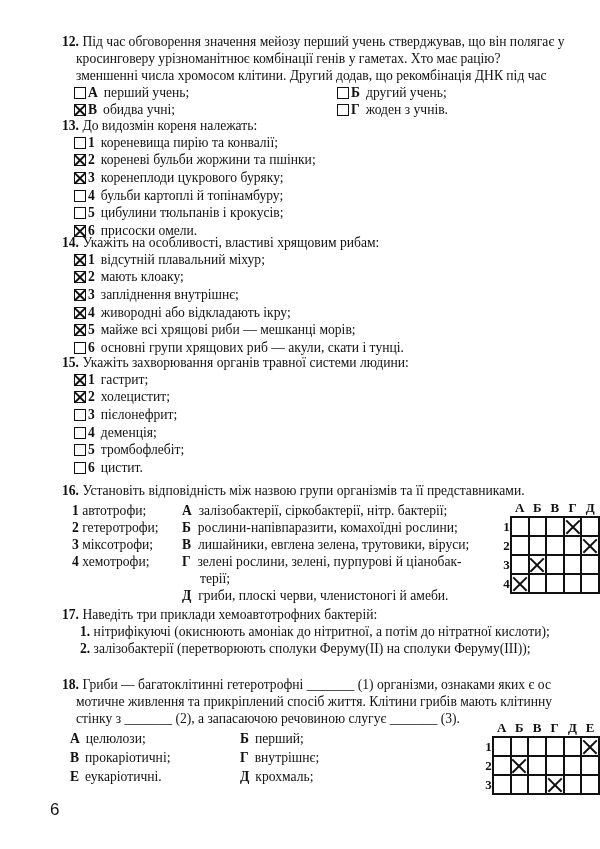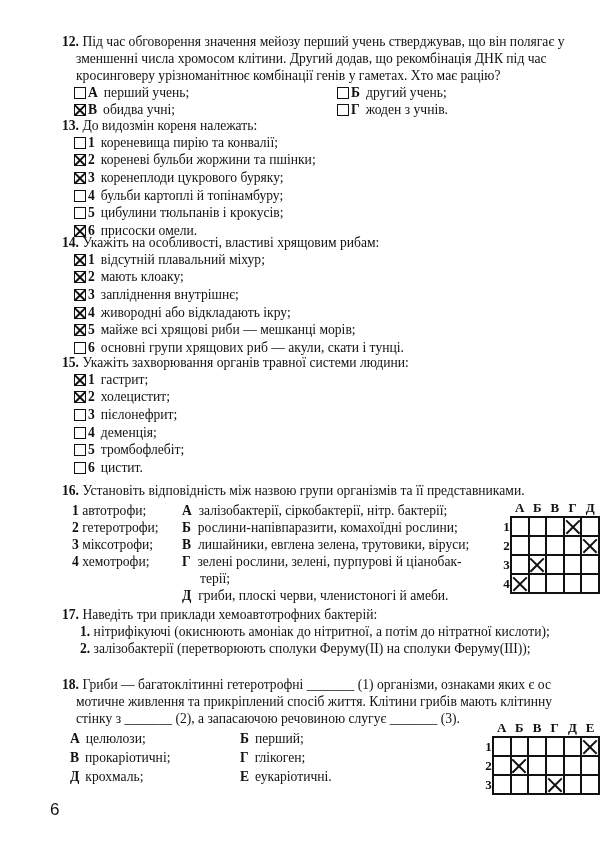--- a/index.html
+++ b/index.html
@@ -33,22 +33,22 @@
   .i { }
   .pageno { position:absolute; left:50px; top:800px; font-family:"Liberation Sans",sans-serif; font-size:17px; }
 </style>
 </head>
 <body>
 
 <div class="page">
 
   <div class="q" style="top:33px;">
     <div class="qtitle"><span class="qnum">12.</span> <span>Під час обговорення значення мейозу перший учень стверджував, що він полягає у</span></div>
+    <div class="cont">кросинговеру урізноманітнює комбінації генів у гаметах. Хто має рацію?</div>
     <div class="cont">зменшенні числа хромосом клітини. Другий додав, що рекомбінація ДНК під час</div>
-    <div class="cont">кросинговеру урізноманітнює комбінації генів у гаметах. Хто має рацію?</div>
     <div class="two olist">
       <div class="col">
         <div class="opt">
             <span class="cb"></span>
             <span class="olet">А</span>
             <span>перший учень;</span>
           </div>
         <div class="opt">
             <span class="cb on"></span>
             <span class="olet">В</span>
@@ -248,23 +248,23 @@
   </div>
 
   <div class="q" style="top:676px;">
     <div class="qtitle"><span class="qnum">18.</span> <span>Гриби — багатоклітинні гетеротрофні _______ (1) організми, ознаками яких є ос</span></div>
     <div class="cont">мотичне живлення та прикріплений спосіб життя. Клітини грибів мають клітинну</div>
     <div class="cont">стінку з _______ (2), а запасаючою речовиною слугує _______ (3).</div>
     <div style="display:grid; grid-template-columns:170px 200px; padding-left:8px; line-height:19px; margin-top:2px;">
       <div><span class="olet">А</span><span>целюлози;</span></div>
       <div><span class="olet">Б</span><span>перший;</span></div>
       <div><span class="olet">В</span><span>прокаріотичні;</span></div>
-      <div><span class="olet">Г</span><span>глікоген;</span></div>
+      <div><span class="olet">Г</span><span>внутрішнє;</span></div>
+      <div><span class="olet">Е</span><span>еукаріотичні.</span></div>
       <div><span class="olet">Д</span><span>крохмаль;</span></div>
-      <div><span class="olet">Е</span><span>еукаріотичні.</span></div>
     </div>
   </div>
 
   <table class="grid" style="left:484px; top:720px;">
     <tbody>
         <tr>
           <th class="rl"></th>
           <th>А</th>
           <th>Б</th>
           <th>В</th>

